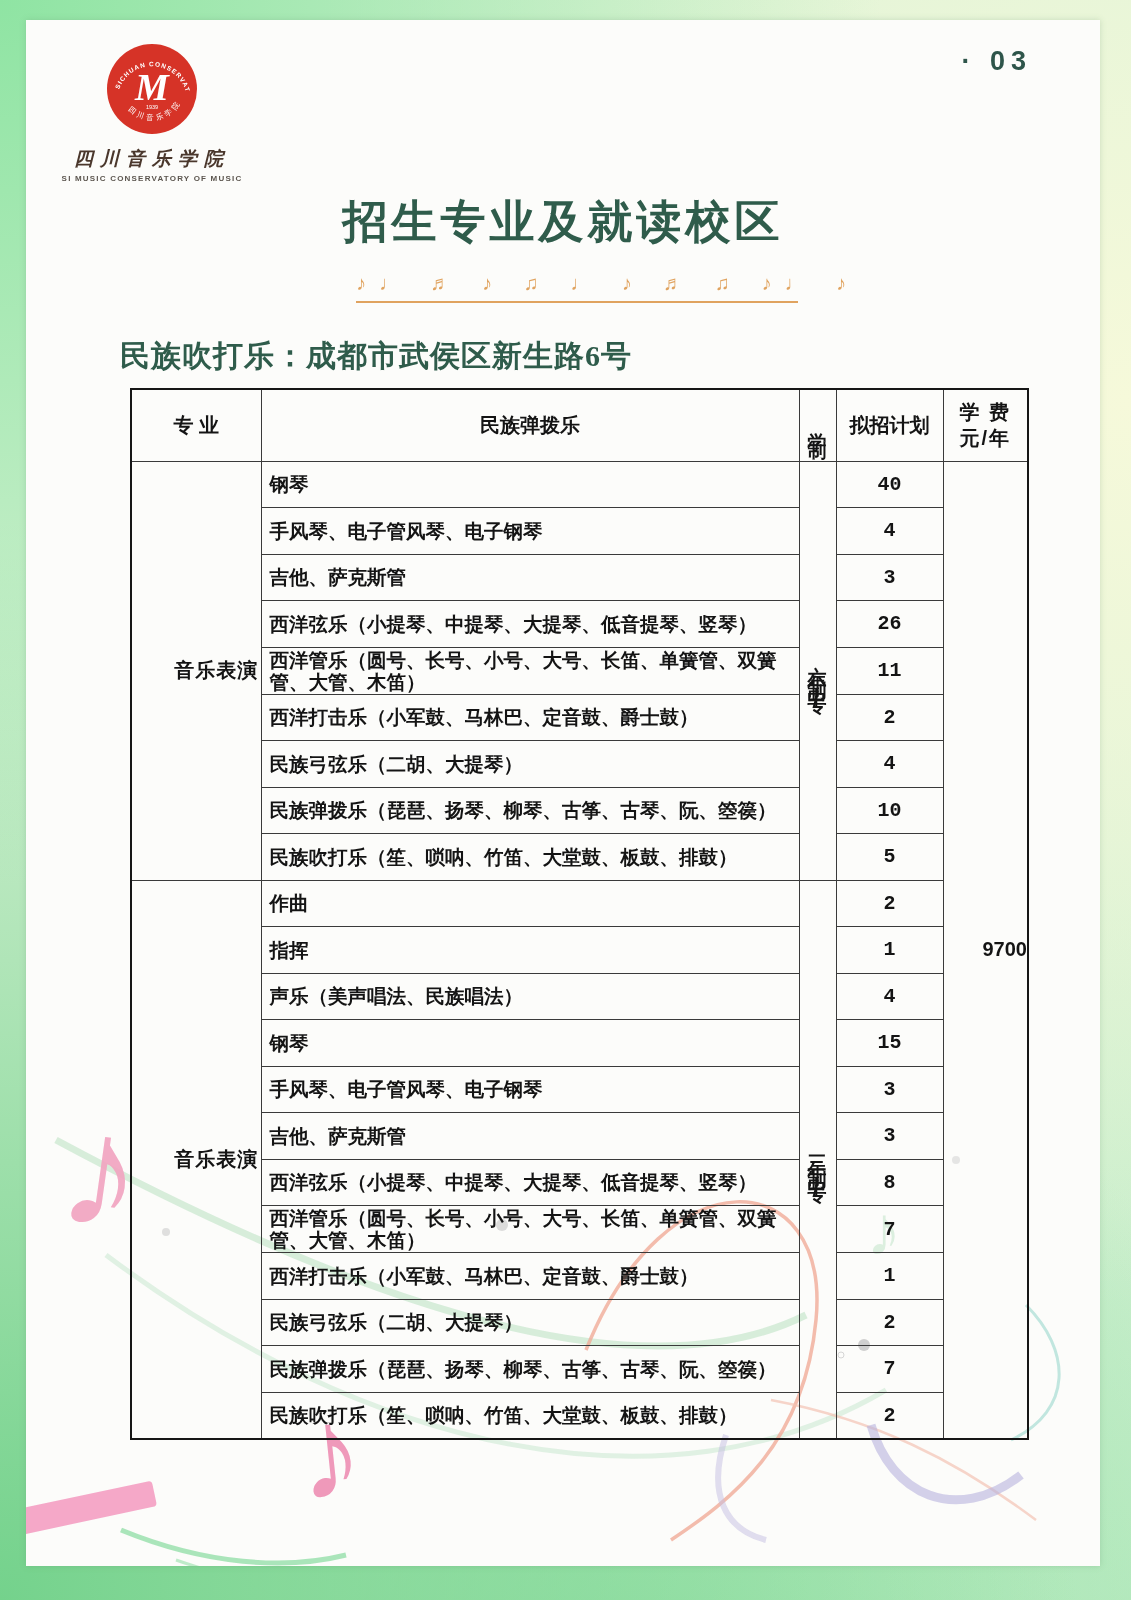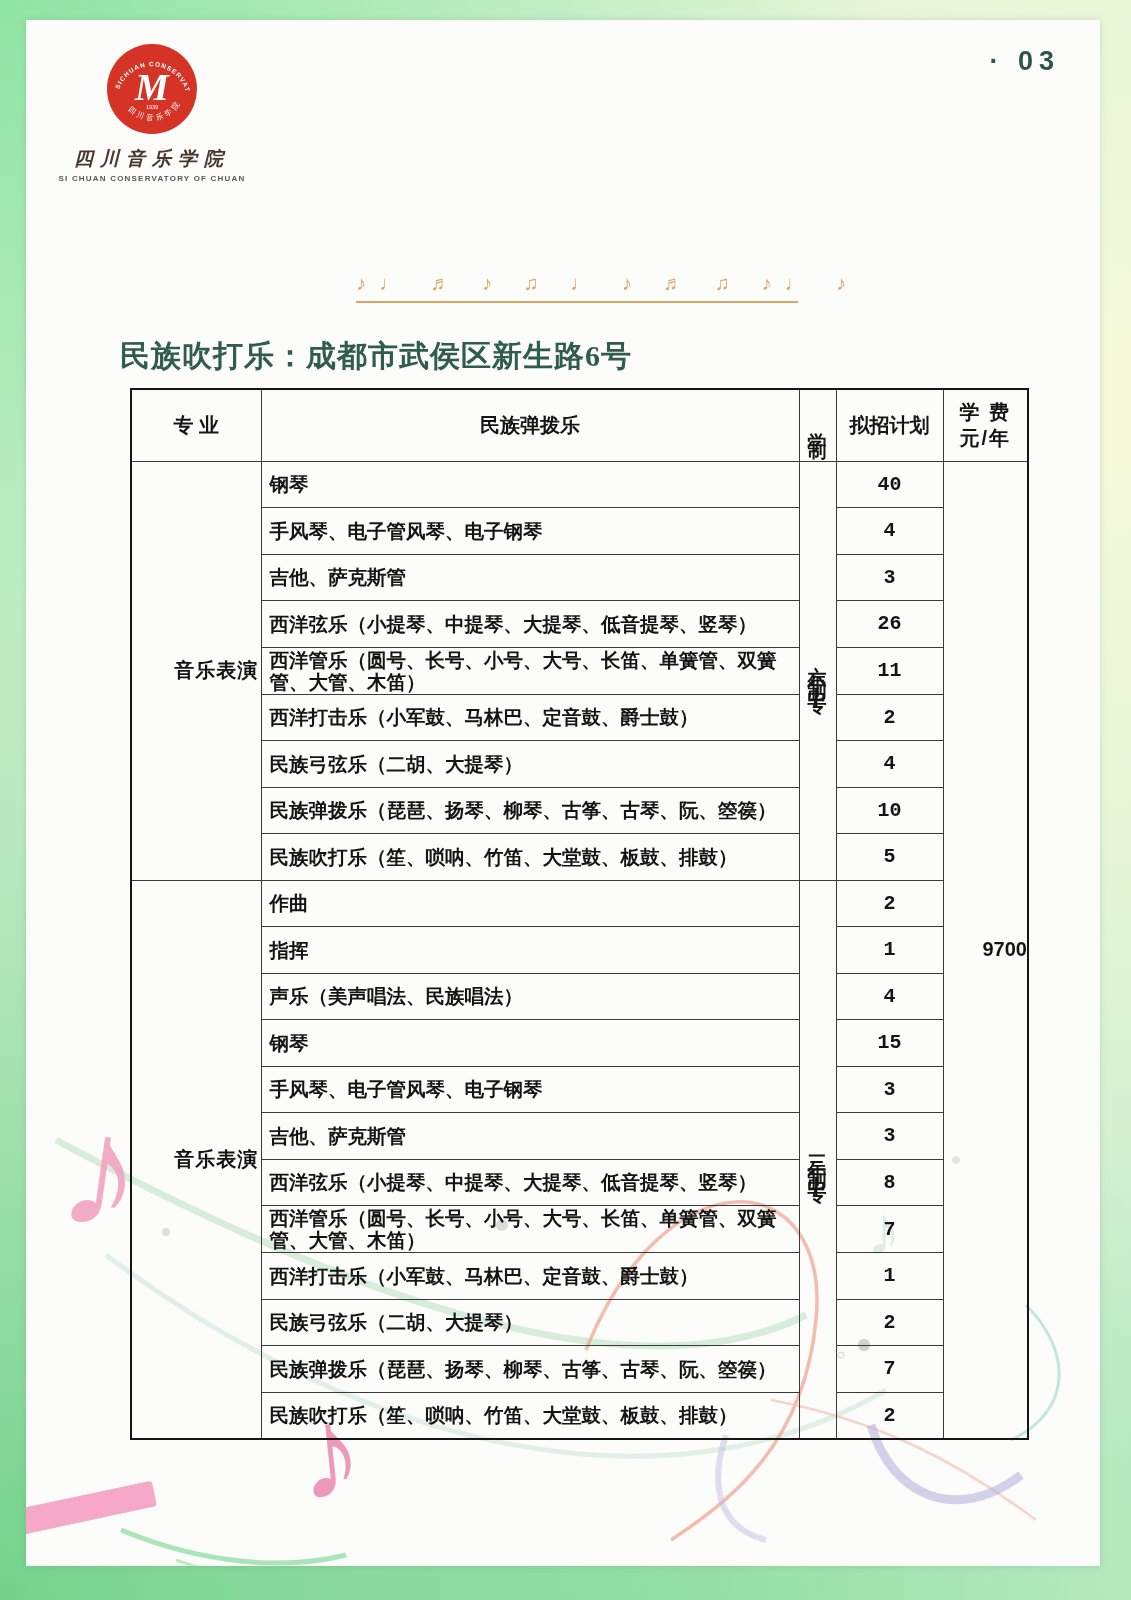--- a/index.html
+++ b/index.html
@@ -22,21 +22,21 @@
     box-shadow:0 0 6px rgba(90,140,100,.25);
   }
   .decor-layer { position:absolute; inset:0; z-index:0; pointer-events:none; }
   .content-layer { position:absolute; inset:0; z-index:1; }
 
   
   .logo-block { position:absolute; left:26px; top:22px; width:200px; text-align:center; }
   .logo-zh { margin-top:6px; font-family:"Liberation Serif", serif; font-weight:bold; font-style:italic;
              font-size:19px; letter-spacing:7px; color:#4a372c; white-space:nowrap; }
   .logo-en { margin-top:2px; font-size:8px; letter-spacing:1.2px; color:#5c564f; font-weight:bold; }
-  .page-number { position:absolute; right:40px; top:26px; font-size:27px; font-weight:600;
+  .page-number { position:absolute; right:68px; top:26px; font-size:27px; font-weight:600;
                  letter-spacing:6px; color:#2e554a; }
 
   .doc-title { position:absolute; left:0; top:172px; width:100%; text-align:center;
                font-family:"Liberation Serif", serif; font-weight:600; font-size:45px;
                letter-spacing:4px; color:#2f5c4b; }
 
   .divider { position:absolute; left:330px; top:252px; width:442px; height:46px; }
   .divider-line { position:absolute; left:0; right:0; top:29px; height:1.5px; background:#e0a35f; }
   .divider-notes { position:absolute; left:0; right:0; top:0; text-align:center;
                    color:#e0a35f; font-size:20px; letter-spacing:13px; white-space:nowrap; }
@@ -108,25 +108,26 @@
         <text font-size="6.4" fill="#ffffff" letter-spacing="1.1" font-weight="bold">
           <textPath href="#arcTop" startOffset="4%">SICHUAN CONSERVATORY OF MUSIC</textPath>
         </text>
         <text x="47" y="58" text-anchor="middle" font-family="Liberation Serif, serif" font-style="italic" font-weight="bold" font-size="38" fill="#ffffff">M</text>
         <text x="47" y="67" text-anchor="middle" font-size="5.5" fill="#ffffff">1939</text>
         <text font-size="7.5" fill="#ffffff" letter-spacing="3">
           <textPath href="#arcBottom" startOffset="18%">四川音乐学院</textPath>
         </text>
       </svg>
       <div class="logo-zh">四川音乐学院</div>
-      <div class="logo-en">SI CHUAN CONSERVATORY OF CHUAN</div>
+      <div class="logo-en">SI MUSIC CONSERVATORY OF MUSIC</div>
     </div>
 
     <div class="page-number">· 03</div>
 
+    <div class="doc-title">招生专业及就读校区</div>
 
     <div class="divider">
       <span class="divider-line"></span>
       <span class="divider-notes">♪♩ ♬ ♪ ♫ ♩ ♪ ♬ ♫ ♪♩ ♪</span>
     </div>
 
     <div class="campus-line">民族吹打乐：成都市武侯区新生路6号</div>
 
     <table class="adm">
       <colgroup>

